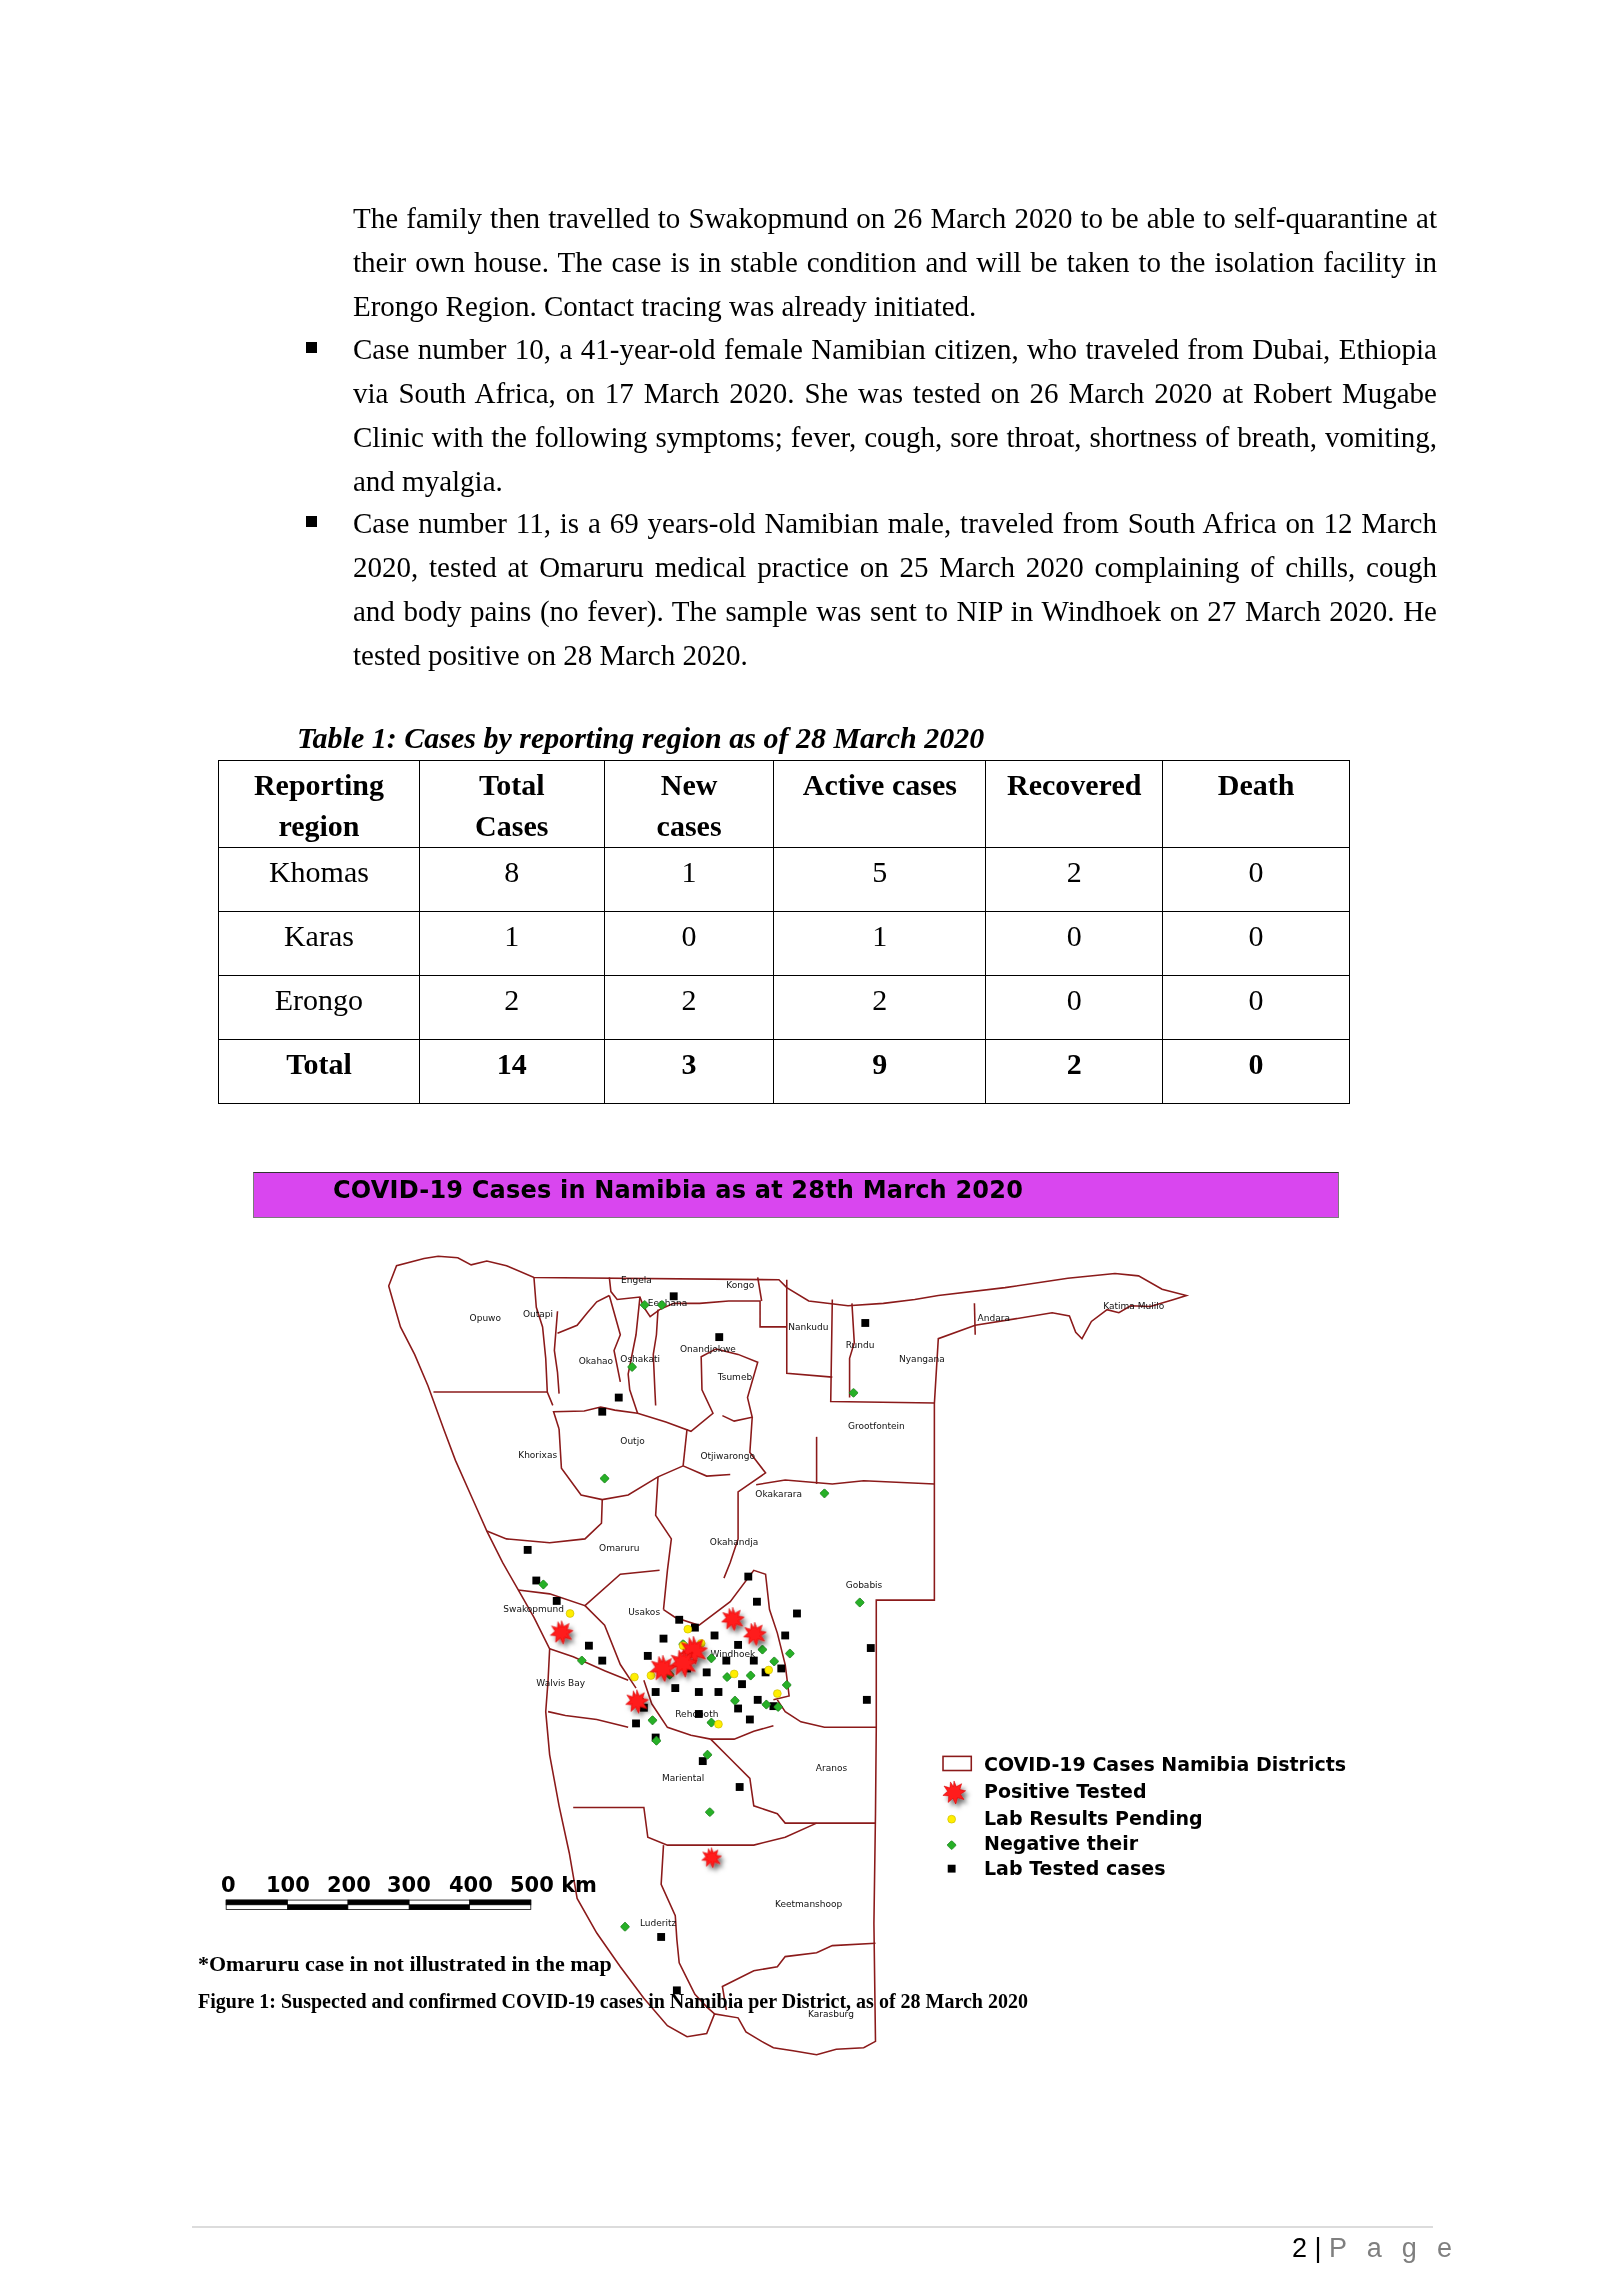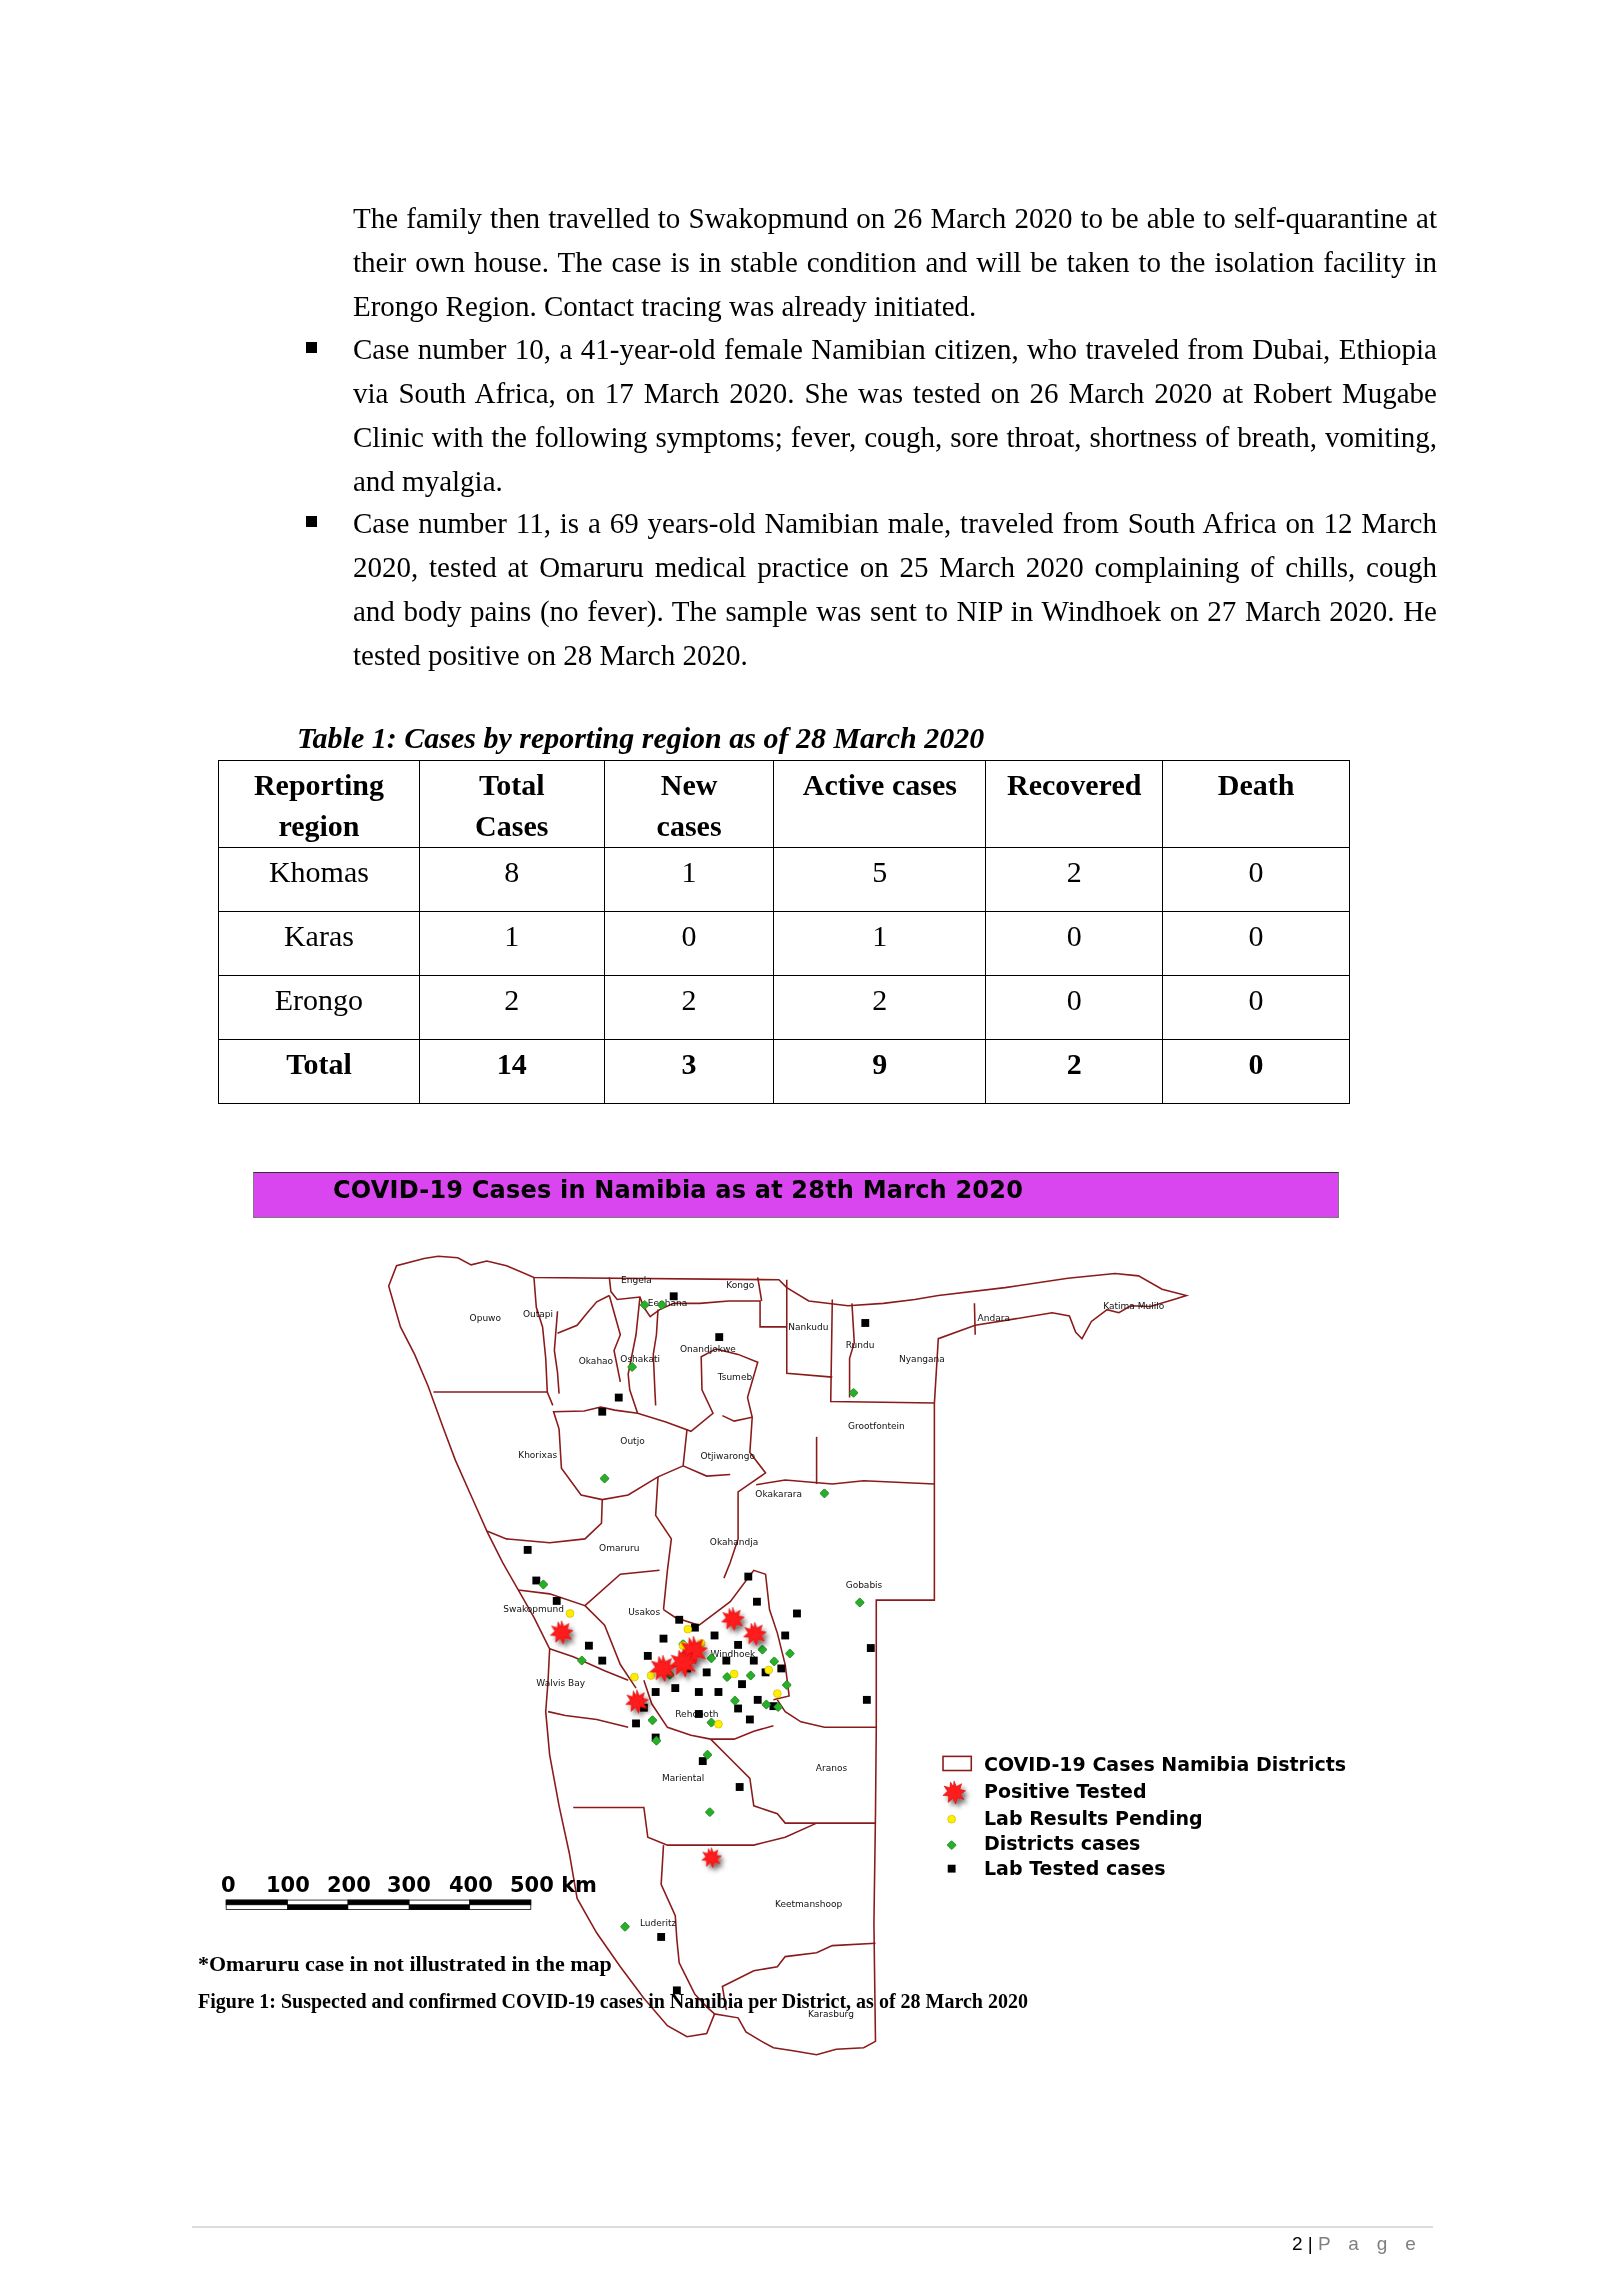--- a/index.html
+++ b/index.html
@@ -27,21 +27,21 @@
   .legend .row { position: absolute; left: 0; height: 25px; white-space: nowrap; }
   .legend .lbl { position: absolute; left: 42px; top: 0; }
   .scale-labels { position: absolute; left: 221px; top: 1873px; font-family: "DejaVu Sans", sans-serif;
                   font-weight: bold; font-size: 21px; white-space: nowrap; }
   .scale-labels span { position: absolute; top: 0; }
   .footnote { position: absolute; left: 198px; top: 1951px; font-size: 22px; font-weight: bold; }
   .figcap { position: absolute; left: 198px; top: 1983px; width: 1209px; font-size: 20px; font-weight: bold;
             line-height: 37px; }
   .footer-rule { position: absolute; left: 192px; top: 2226px; width: 1241px; height: 1.6px; background: #dcdcdc; }
   .pagenum { position: absolute; left: 1292px; top: 2233px; font-family: "Liberation Sans", sans-serif;
-             font-size: 19px; }
+             font-size: 27px; }
   .pagenum .pg { color: #7f7f7f; letter-spacing: 6.3px; }
 </style>
 </head>
 <body>
 
 <div class="para" style="top:196px;">The family then travelled to Swakopmund on 26 March 2020 to be able to self-quarantine at their own house. The case is in stable condition and will be taken to the isolation facility in Erongo Region. Contact tracing was already initiated.</div>
 
 <div class="bullet" style="top:342px;"></div>
 <div class="para" style="top:327px;">Case number 10, a 41-year-old female Namibian citizen, who traveled from Dubai, Ethiopia via South Africa, on 17 March 2020. She was tested on 26 March 2020 at Robert Mugabe Clinic with the following symptoms; fever, cough, sore throat, shortness of breath, vomiting, and myalgia.</div>
 
@@ -321,21 +321,21 @@
   <div class="row" style="top:0px;">
       <span class="lbl">COVID-19 Cases Namibia Districts</span>
     </div>
   <div class="row" style="top:27px;">
       <span class="lbl">Positive Tested</span>
     </div>
   <div class="row" style="top:54px;">
       <span class="lbl">Lab Results Pending</span>
     </div>
   <div class="row" style="top:79px;">
-      <span class="lbl">Districts cases</span>
+      <span class="lbl">Negative their</span>
     </div>
   <div class="row" style="top:104px;">
       <span class="lbl">Lab Tested cases</span>
     </div>
 </div>
 
 <div class="scale-labels">
   <span style="left:0px">0</span>
   <span style="left:45px">100</span>
   <span style="left:106px">200</span>

